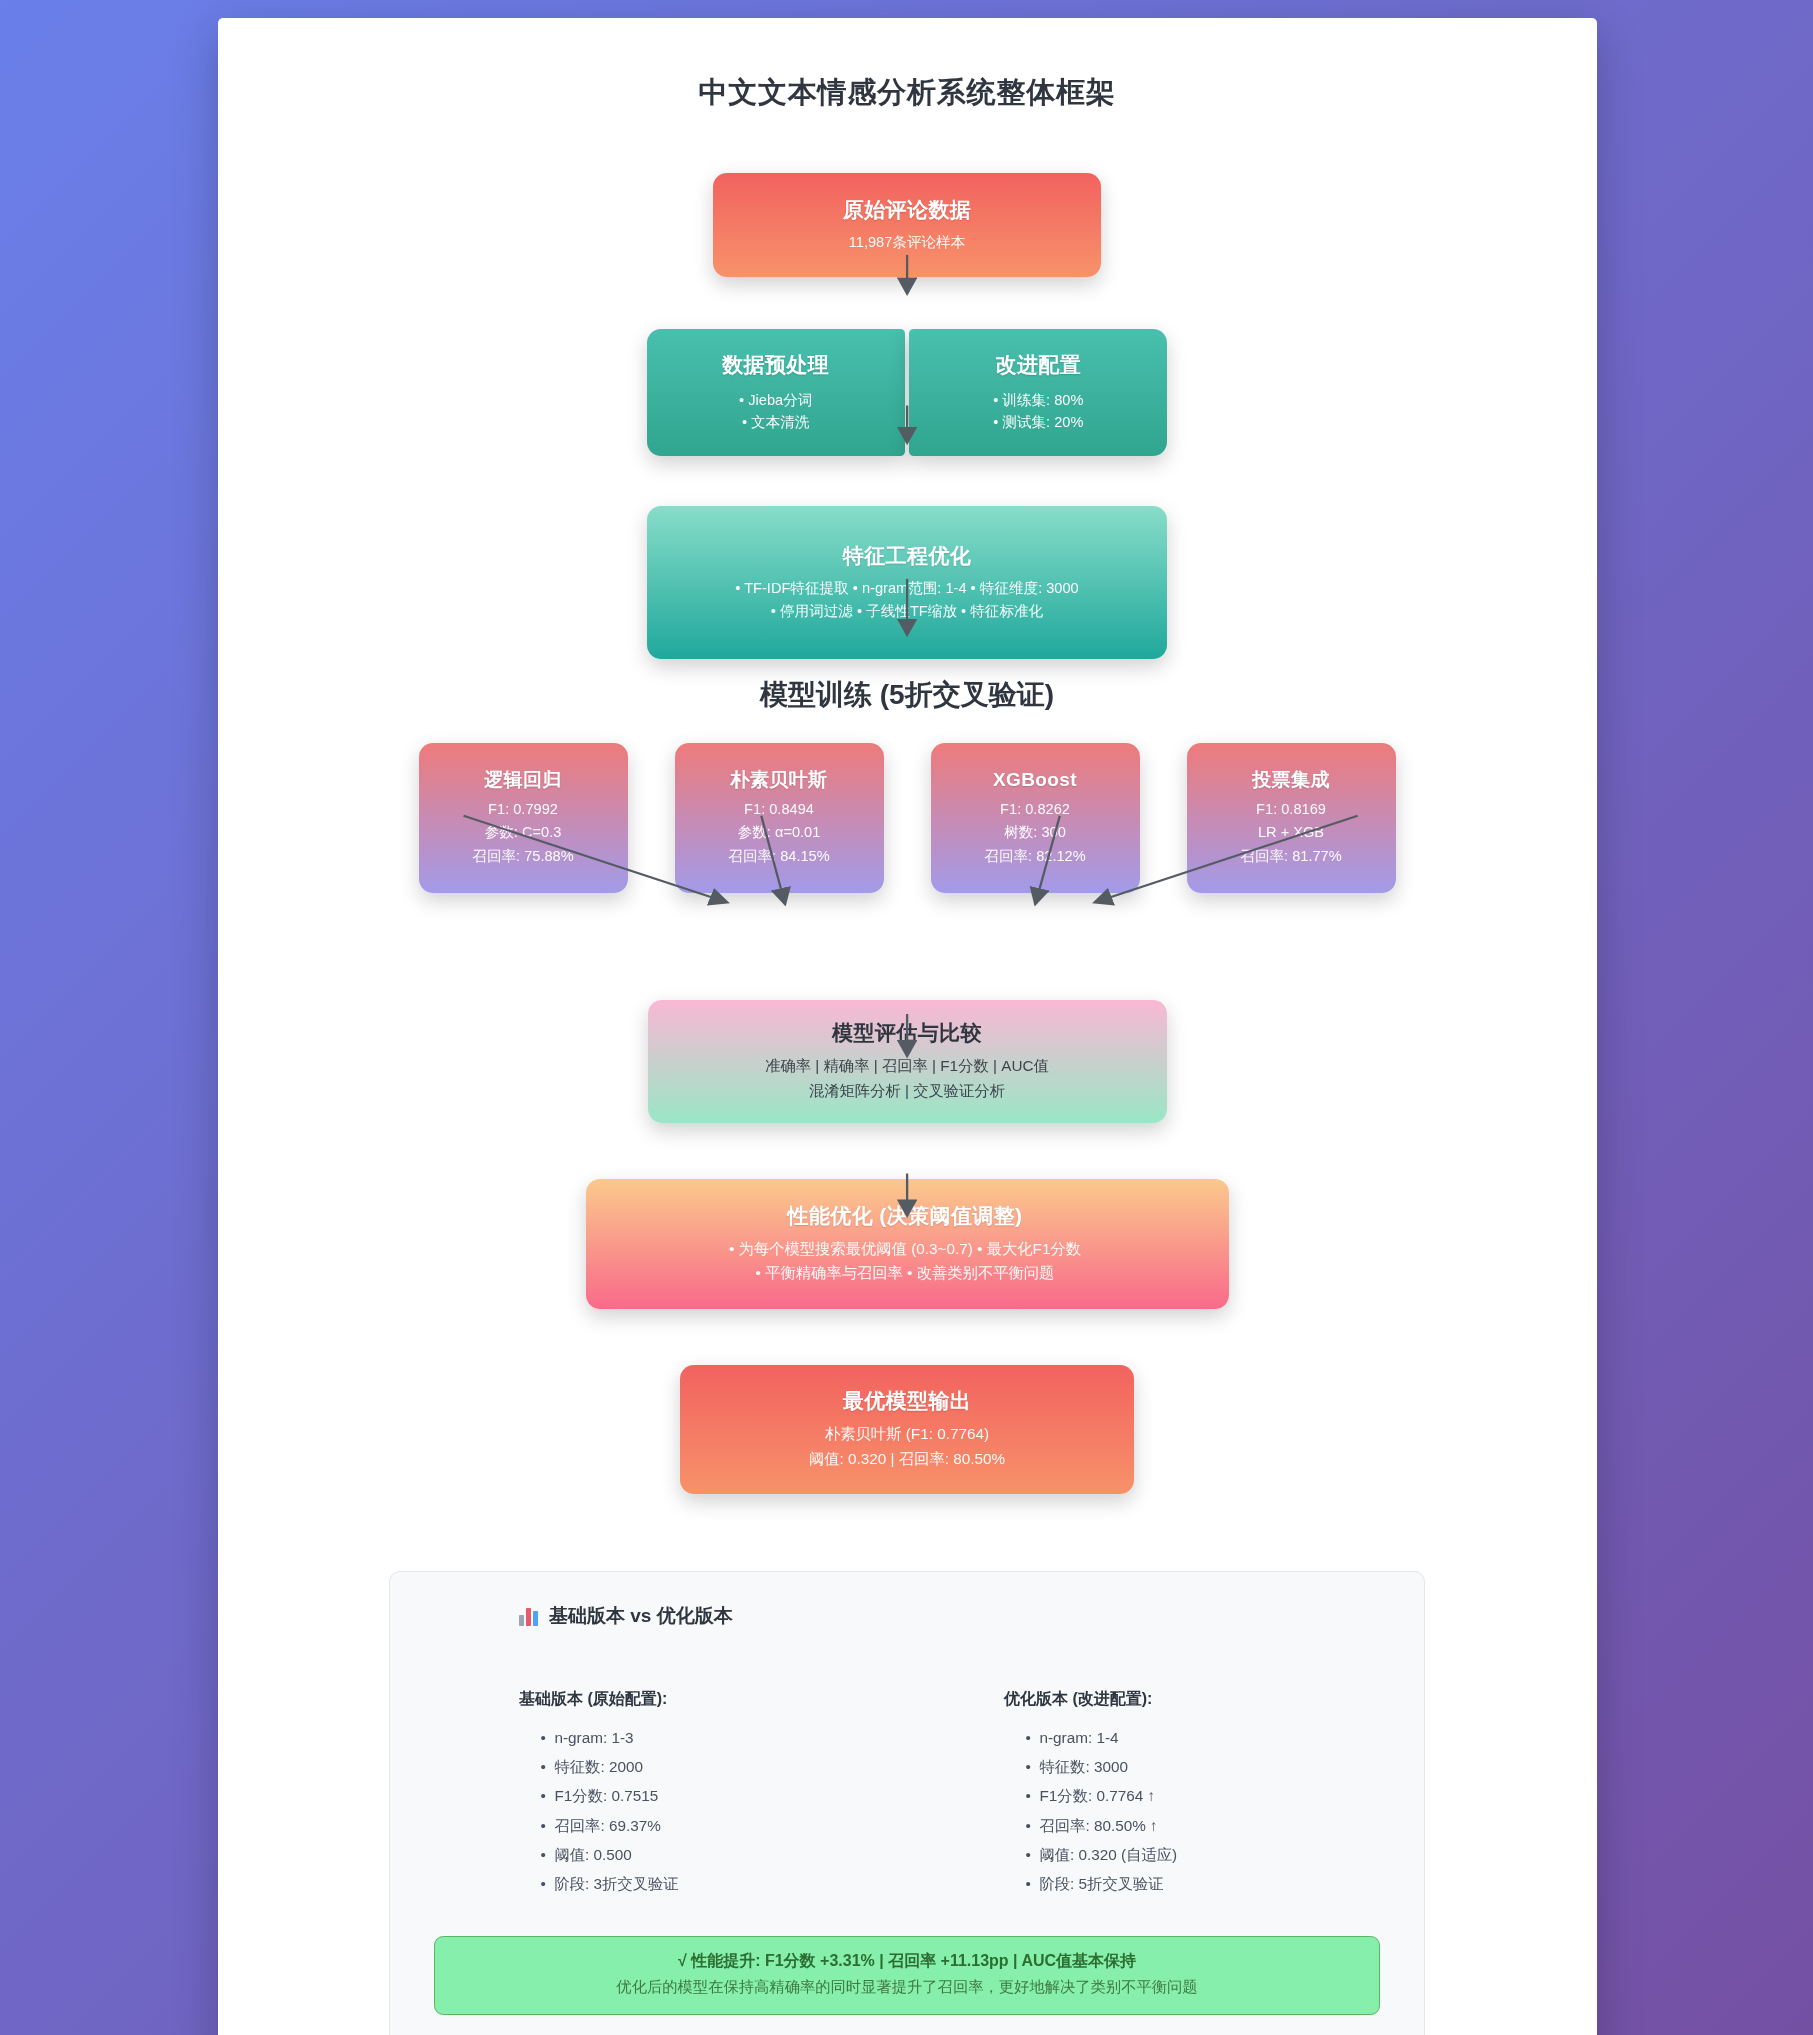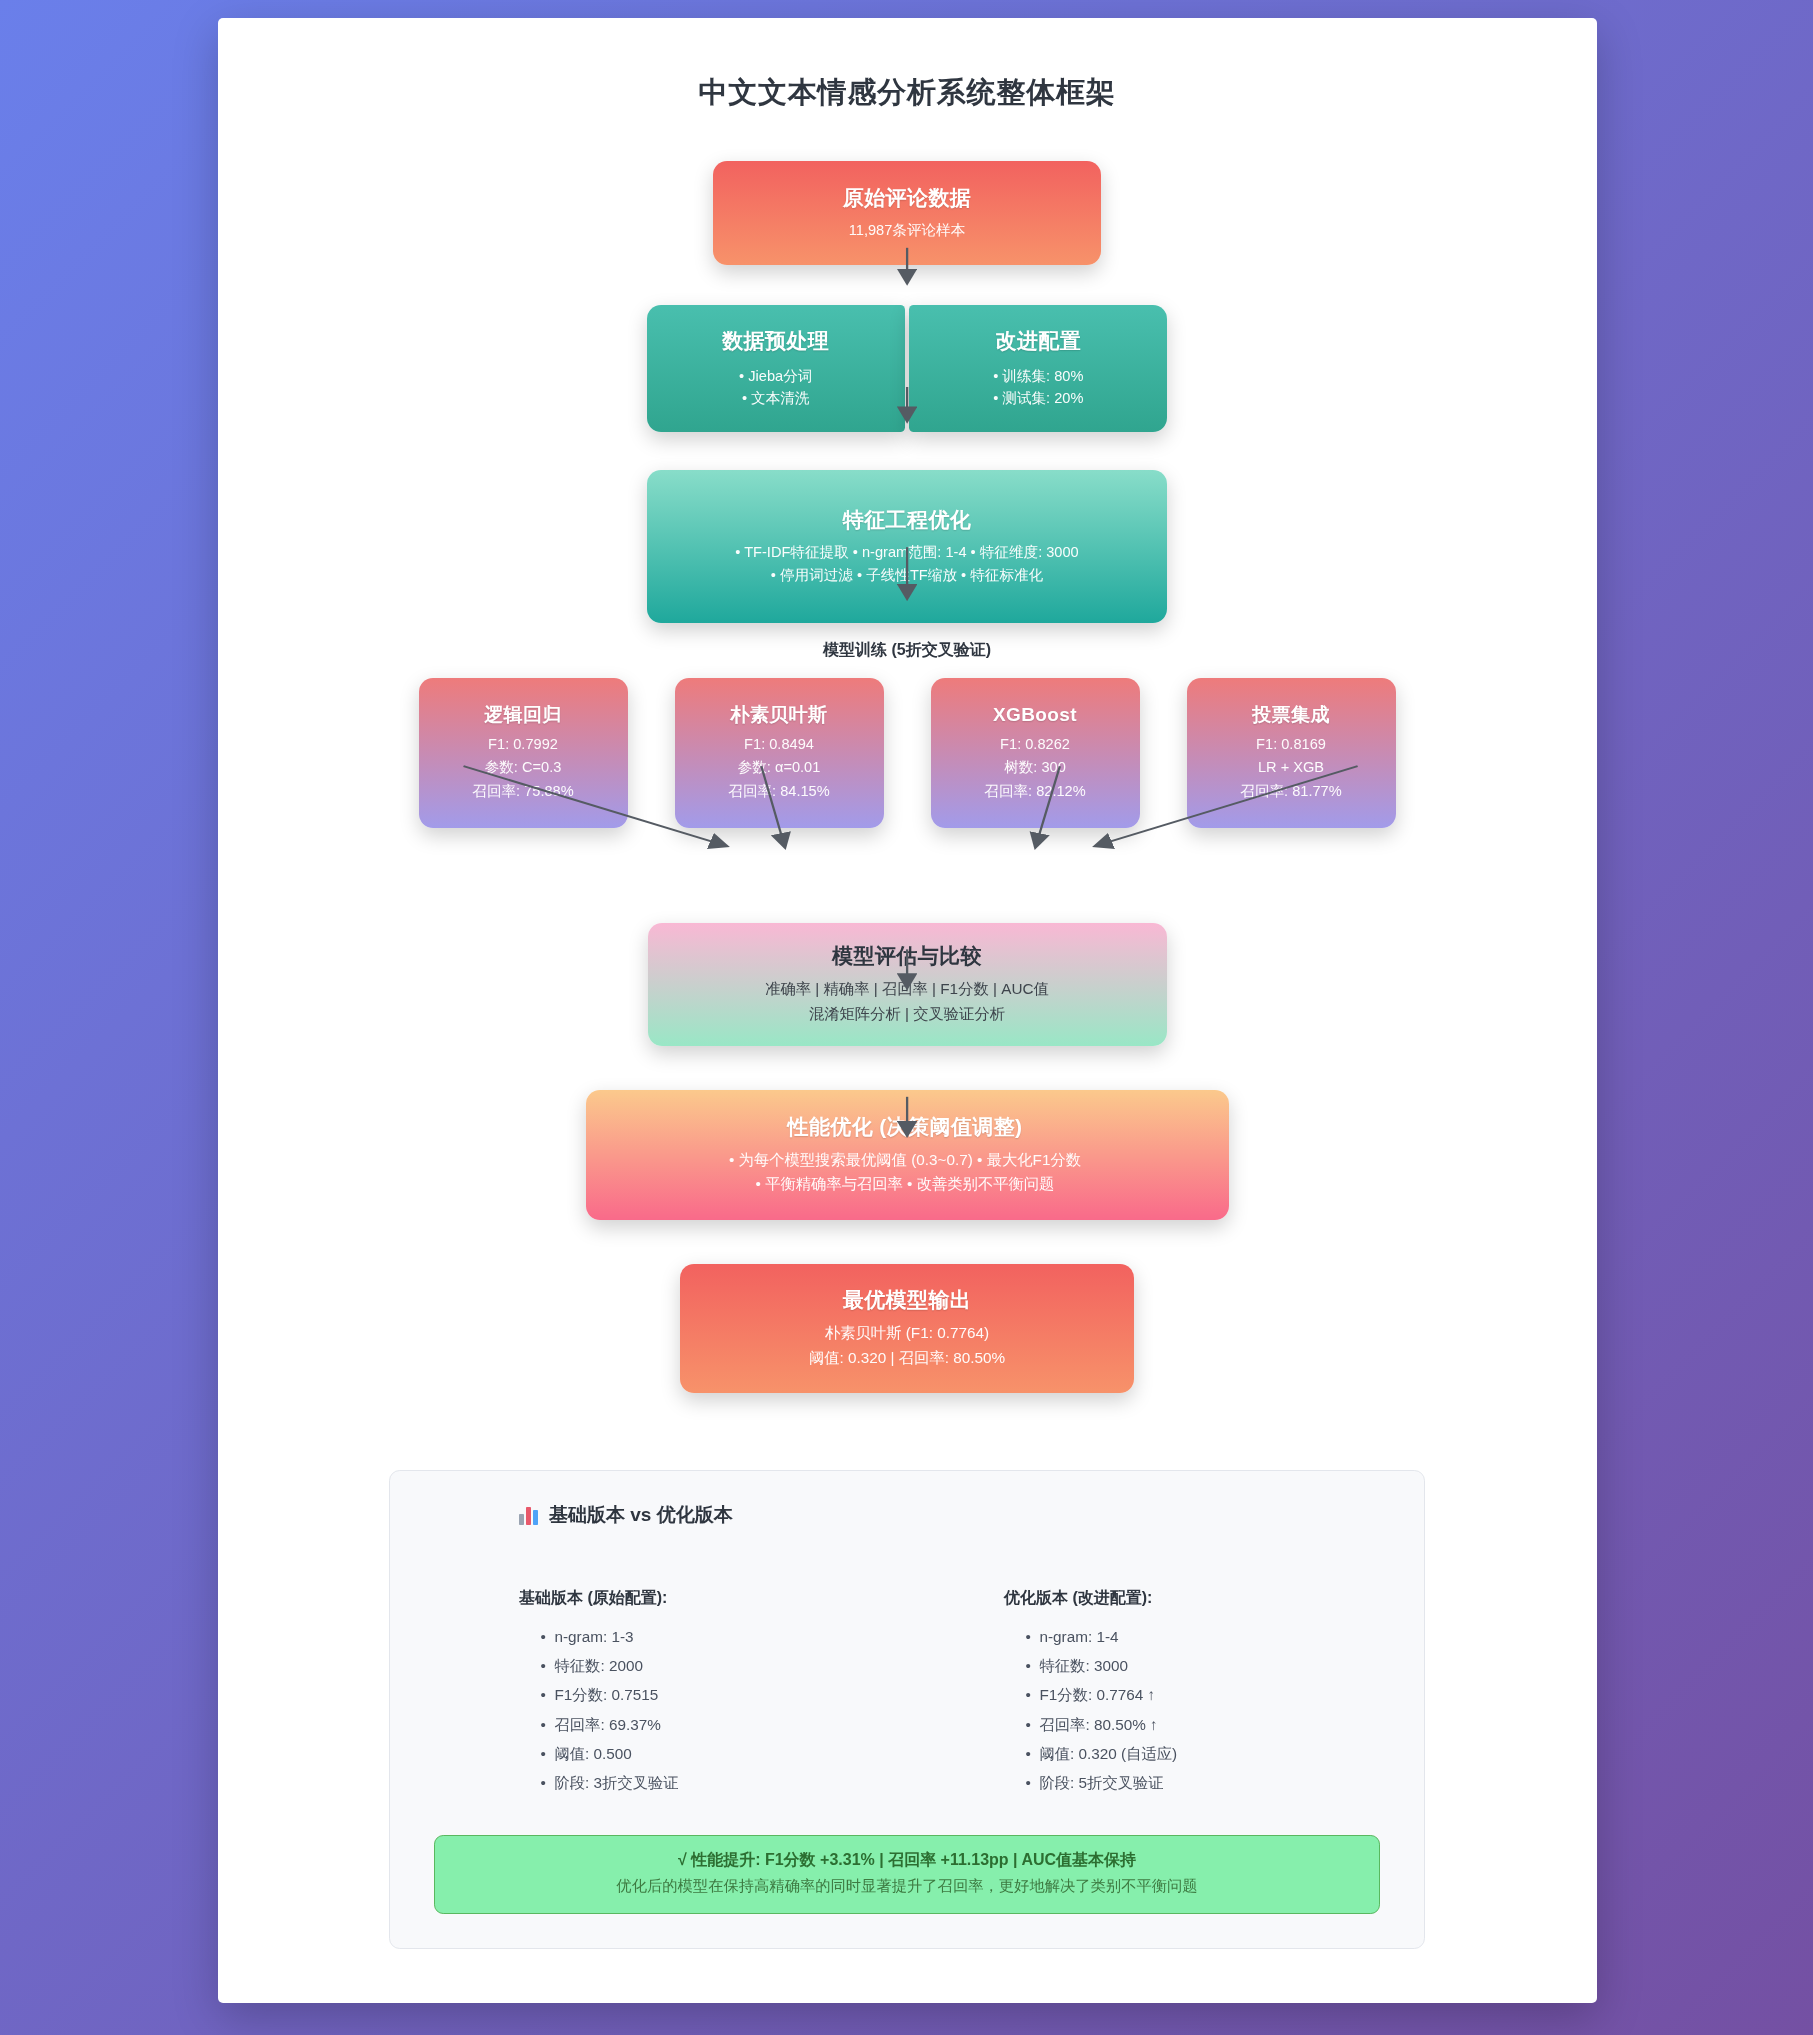--- a/index.html
+++ b/index.html
@@ -45,20 +45,21 @@
   
   .node {
     border-radius: 14px;
     color: #ffffff;
     text-align: center;
     box-shadow: 0 7.7px 20px rgba(0,0,0,0.18);
     padding: 17px 20px;
     display: flex;
     flex-direction: column;
     justify-content: center;
+    margin-top: 12px;
   }
   .node .n-title {
     font-size: 21px;
     font-weight: bold;
     letter-spacing: 0.4px;
     line-height: 1.25;
     text-shadow: 0 0.8px 1.5px rgba(0,0,0,0.15);
   }
   .node .n-sub {
     font-size: 14.6px;
@@ -88,21 +89,21 @@
   .node-split { border-radius: 4.6px 14px 14px 4.6px; }
   .node-pre .n-sub, .node-split .n-sub { margin-top: 10.7px; }
 
   .node-feature {
     width: 520px;
     height: 153px;
     background: linear-gradient(180deg, #88ddc9 0%, #1fa89c 100%);
   }
 
   .train-label {
-    font-size: 16px;
+    font-size: 28px;
     font-weight: bold;
     color: #2f3640;
     margin: 17px 0 17px 0;
     position: relative;
     z-index: 3;
   }
 
   .row-models {
     display: flex;
     gap: 47px;

